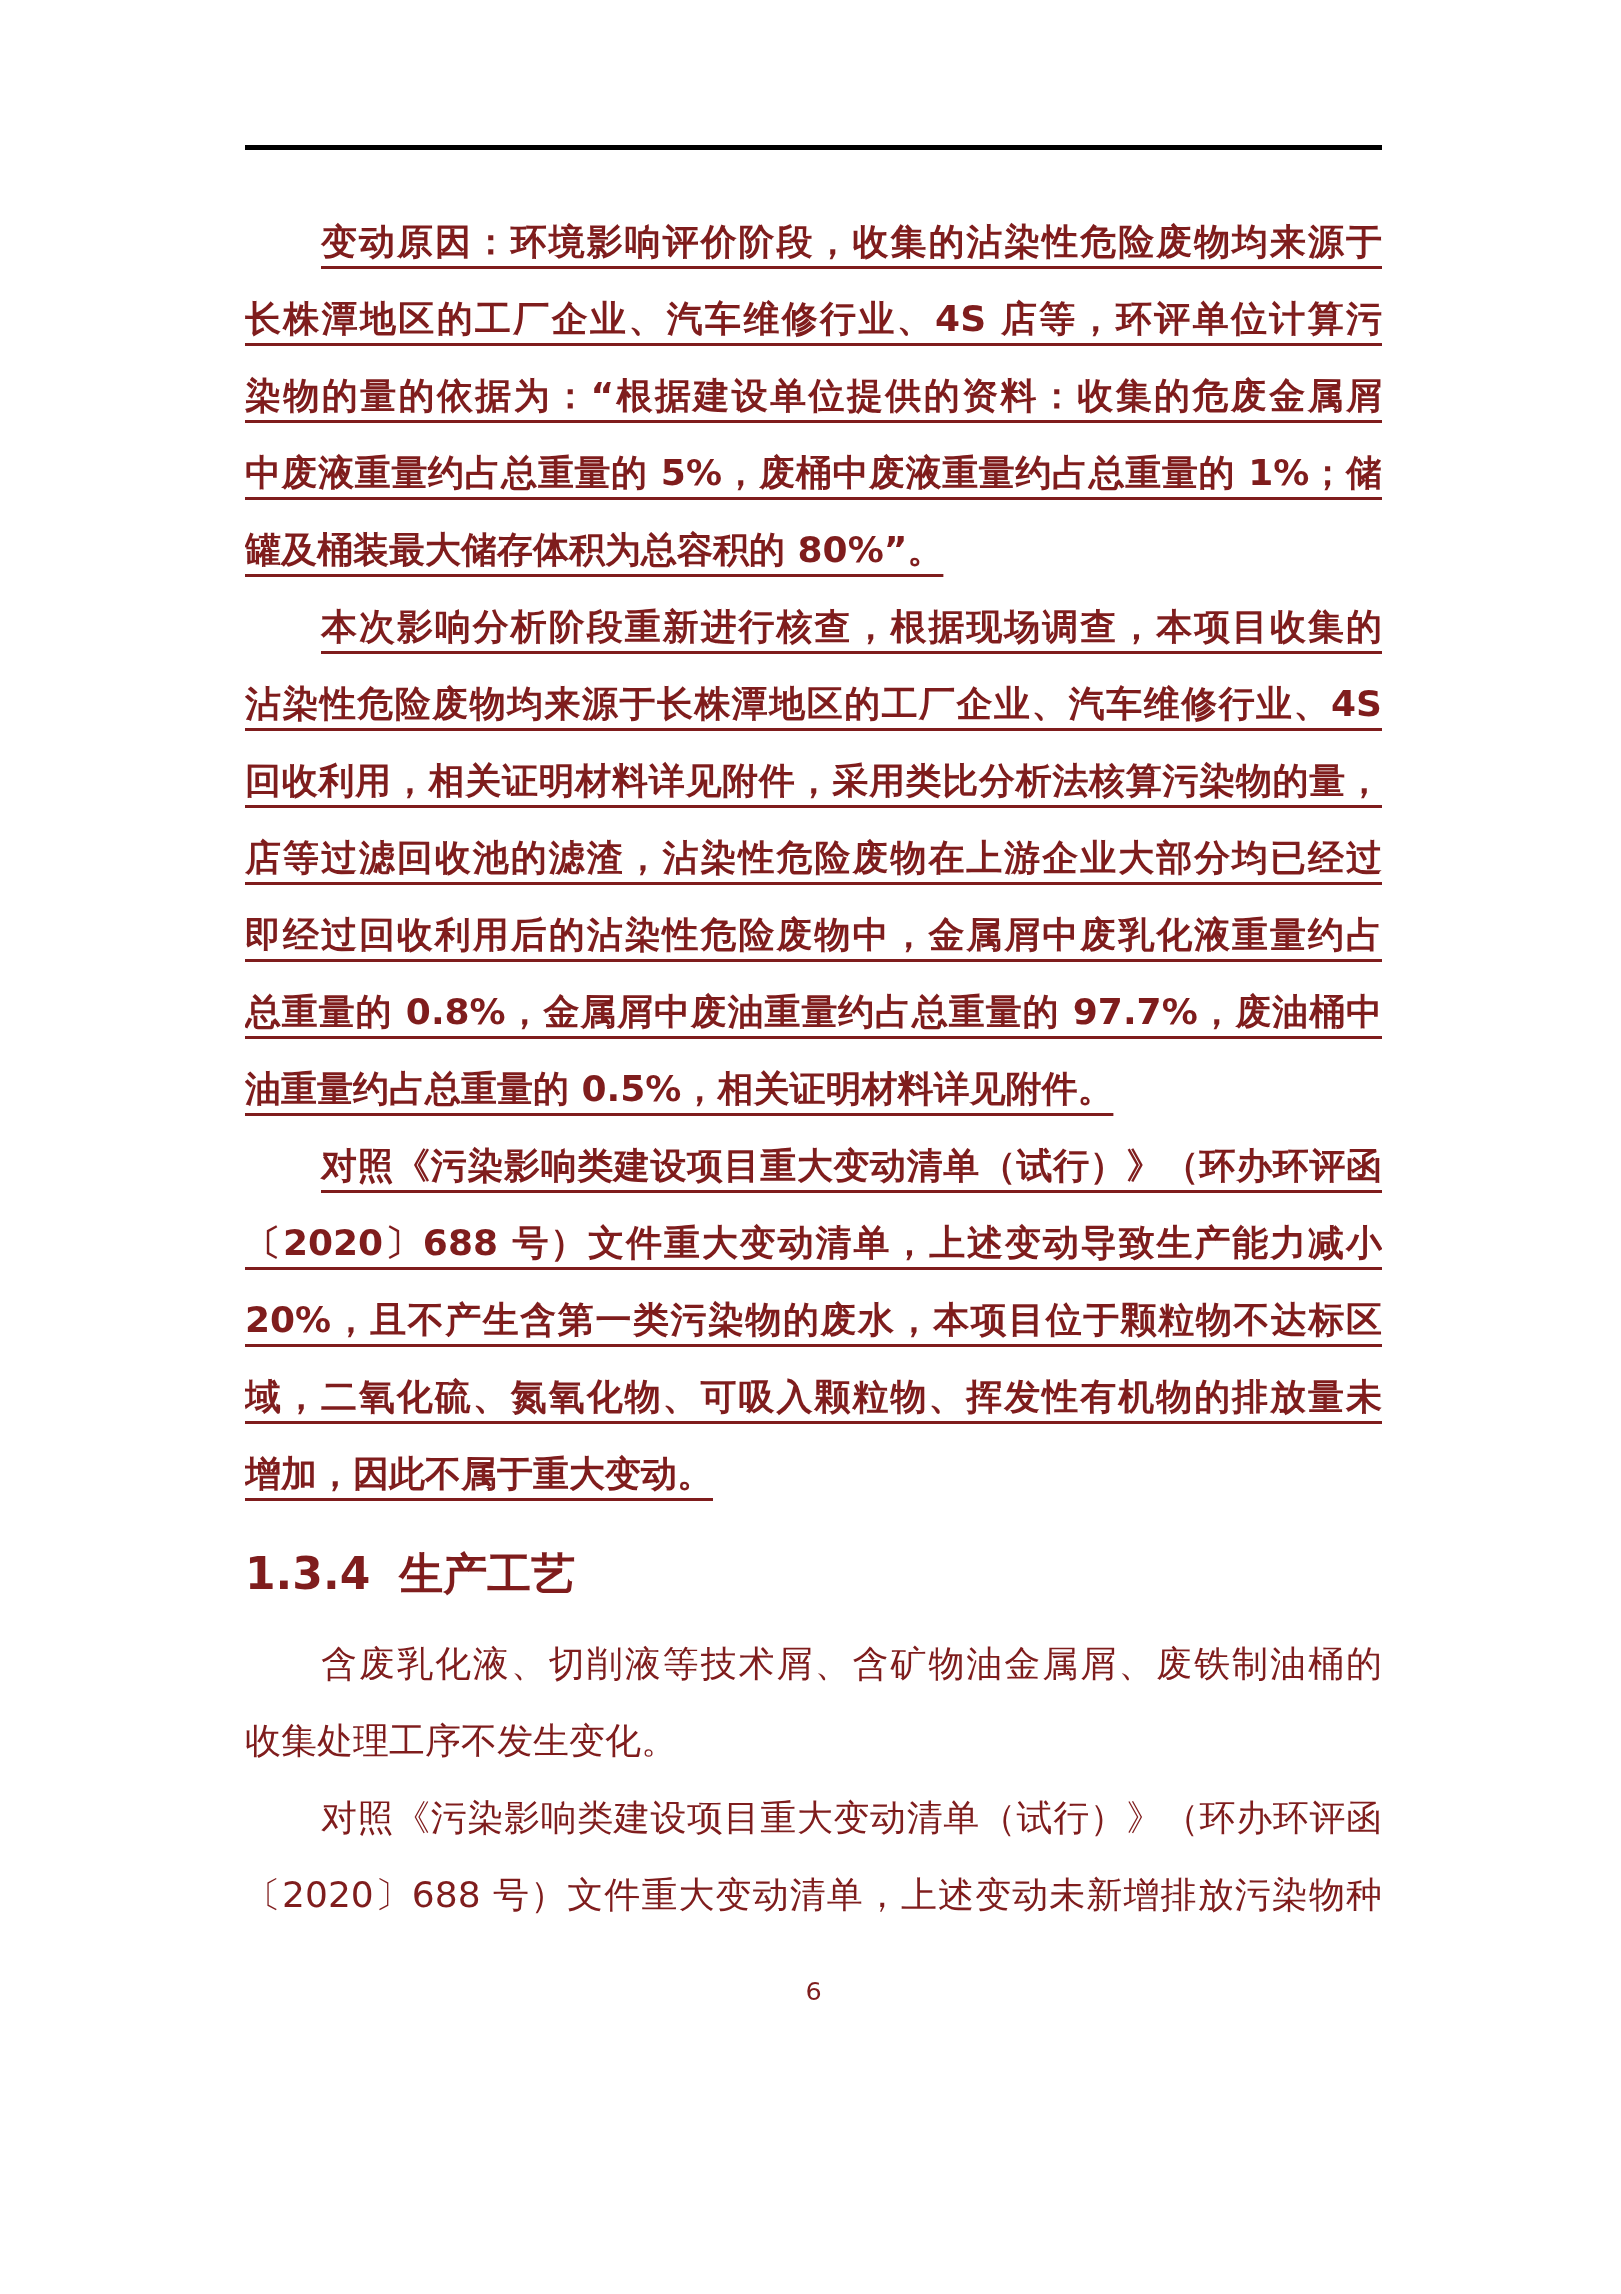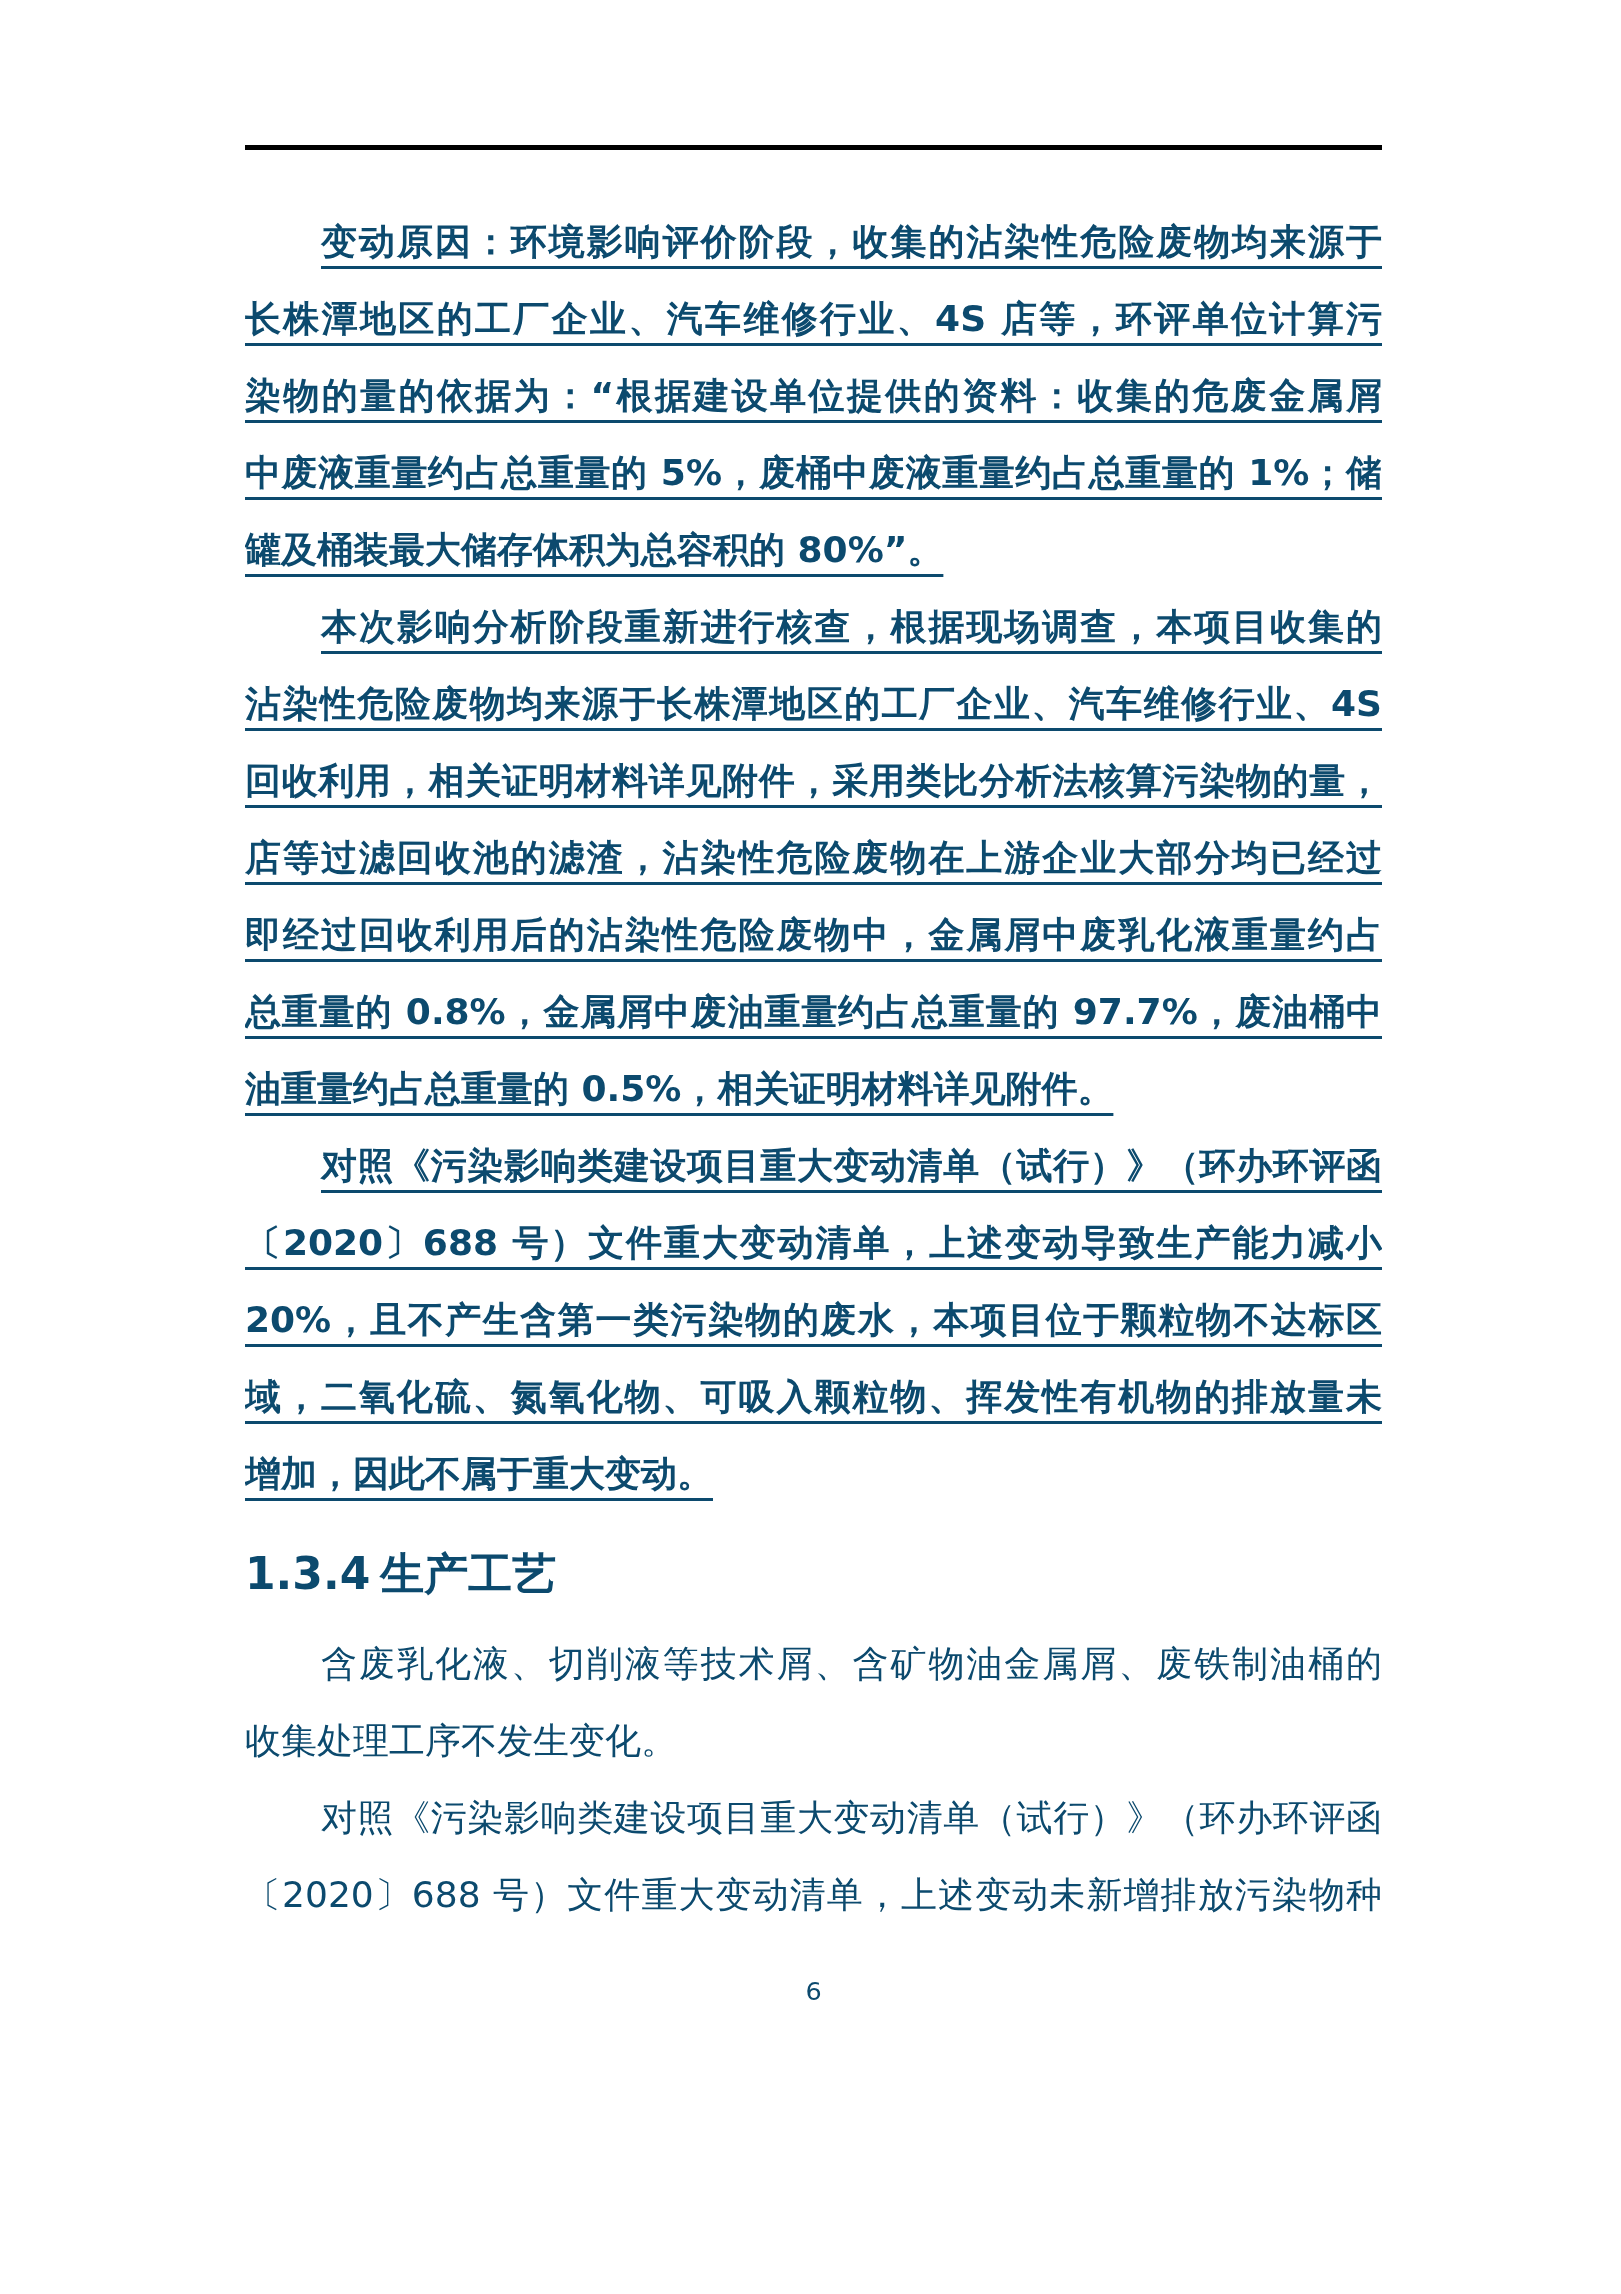--- a/index.html
+++ b/index.html
@@ -3,21 +3,21 @@
 <meta charset="utf-8">
 <style>
   html, body { margin: 0; padding: 0; background: #ffffff; }
   .page {
     position: relative;
     width: 1622px;
     height: 2295px;
     background: #ffffff;
     box-sizing: border-box;
     padding: 145px 240px 0 245px;
-    color: #0c4a6e;
+    color: #7f1d1d;
     
     font-family: "DejaVu Sans", serif;
   }
   .rule { height: 4.5px; background: #000000; }
   .content { margin-top: 53px; }
   .ln {
     font-size: 36px;
     height: 77px;
     line-height: 77px;
     text-align: justify;
@@ -30,21 +30,21 @@
     text-decoration: underline;
     text-decoration-thickness: 3.2px;
     text-underline-offset: 11.8px;
   }
   .heading {
     margin: 22px 0 11px 0;
     font-size: 44px;
     line-height: 80px;
     font-weight: bold;
   }
-  .heading .num { margin-right: 10px; }
+  .heading .num { margin-right: 29px; }
   .pageno {
     margin-top: 45px;
     font-size: 25.5px;
     line-height: 27px;
     text-align: center;
     font-family: "DejaVu Sans", sans-serif;
   }
 </style>
 </head>
 <body>

